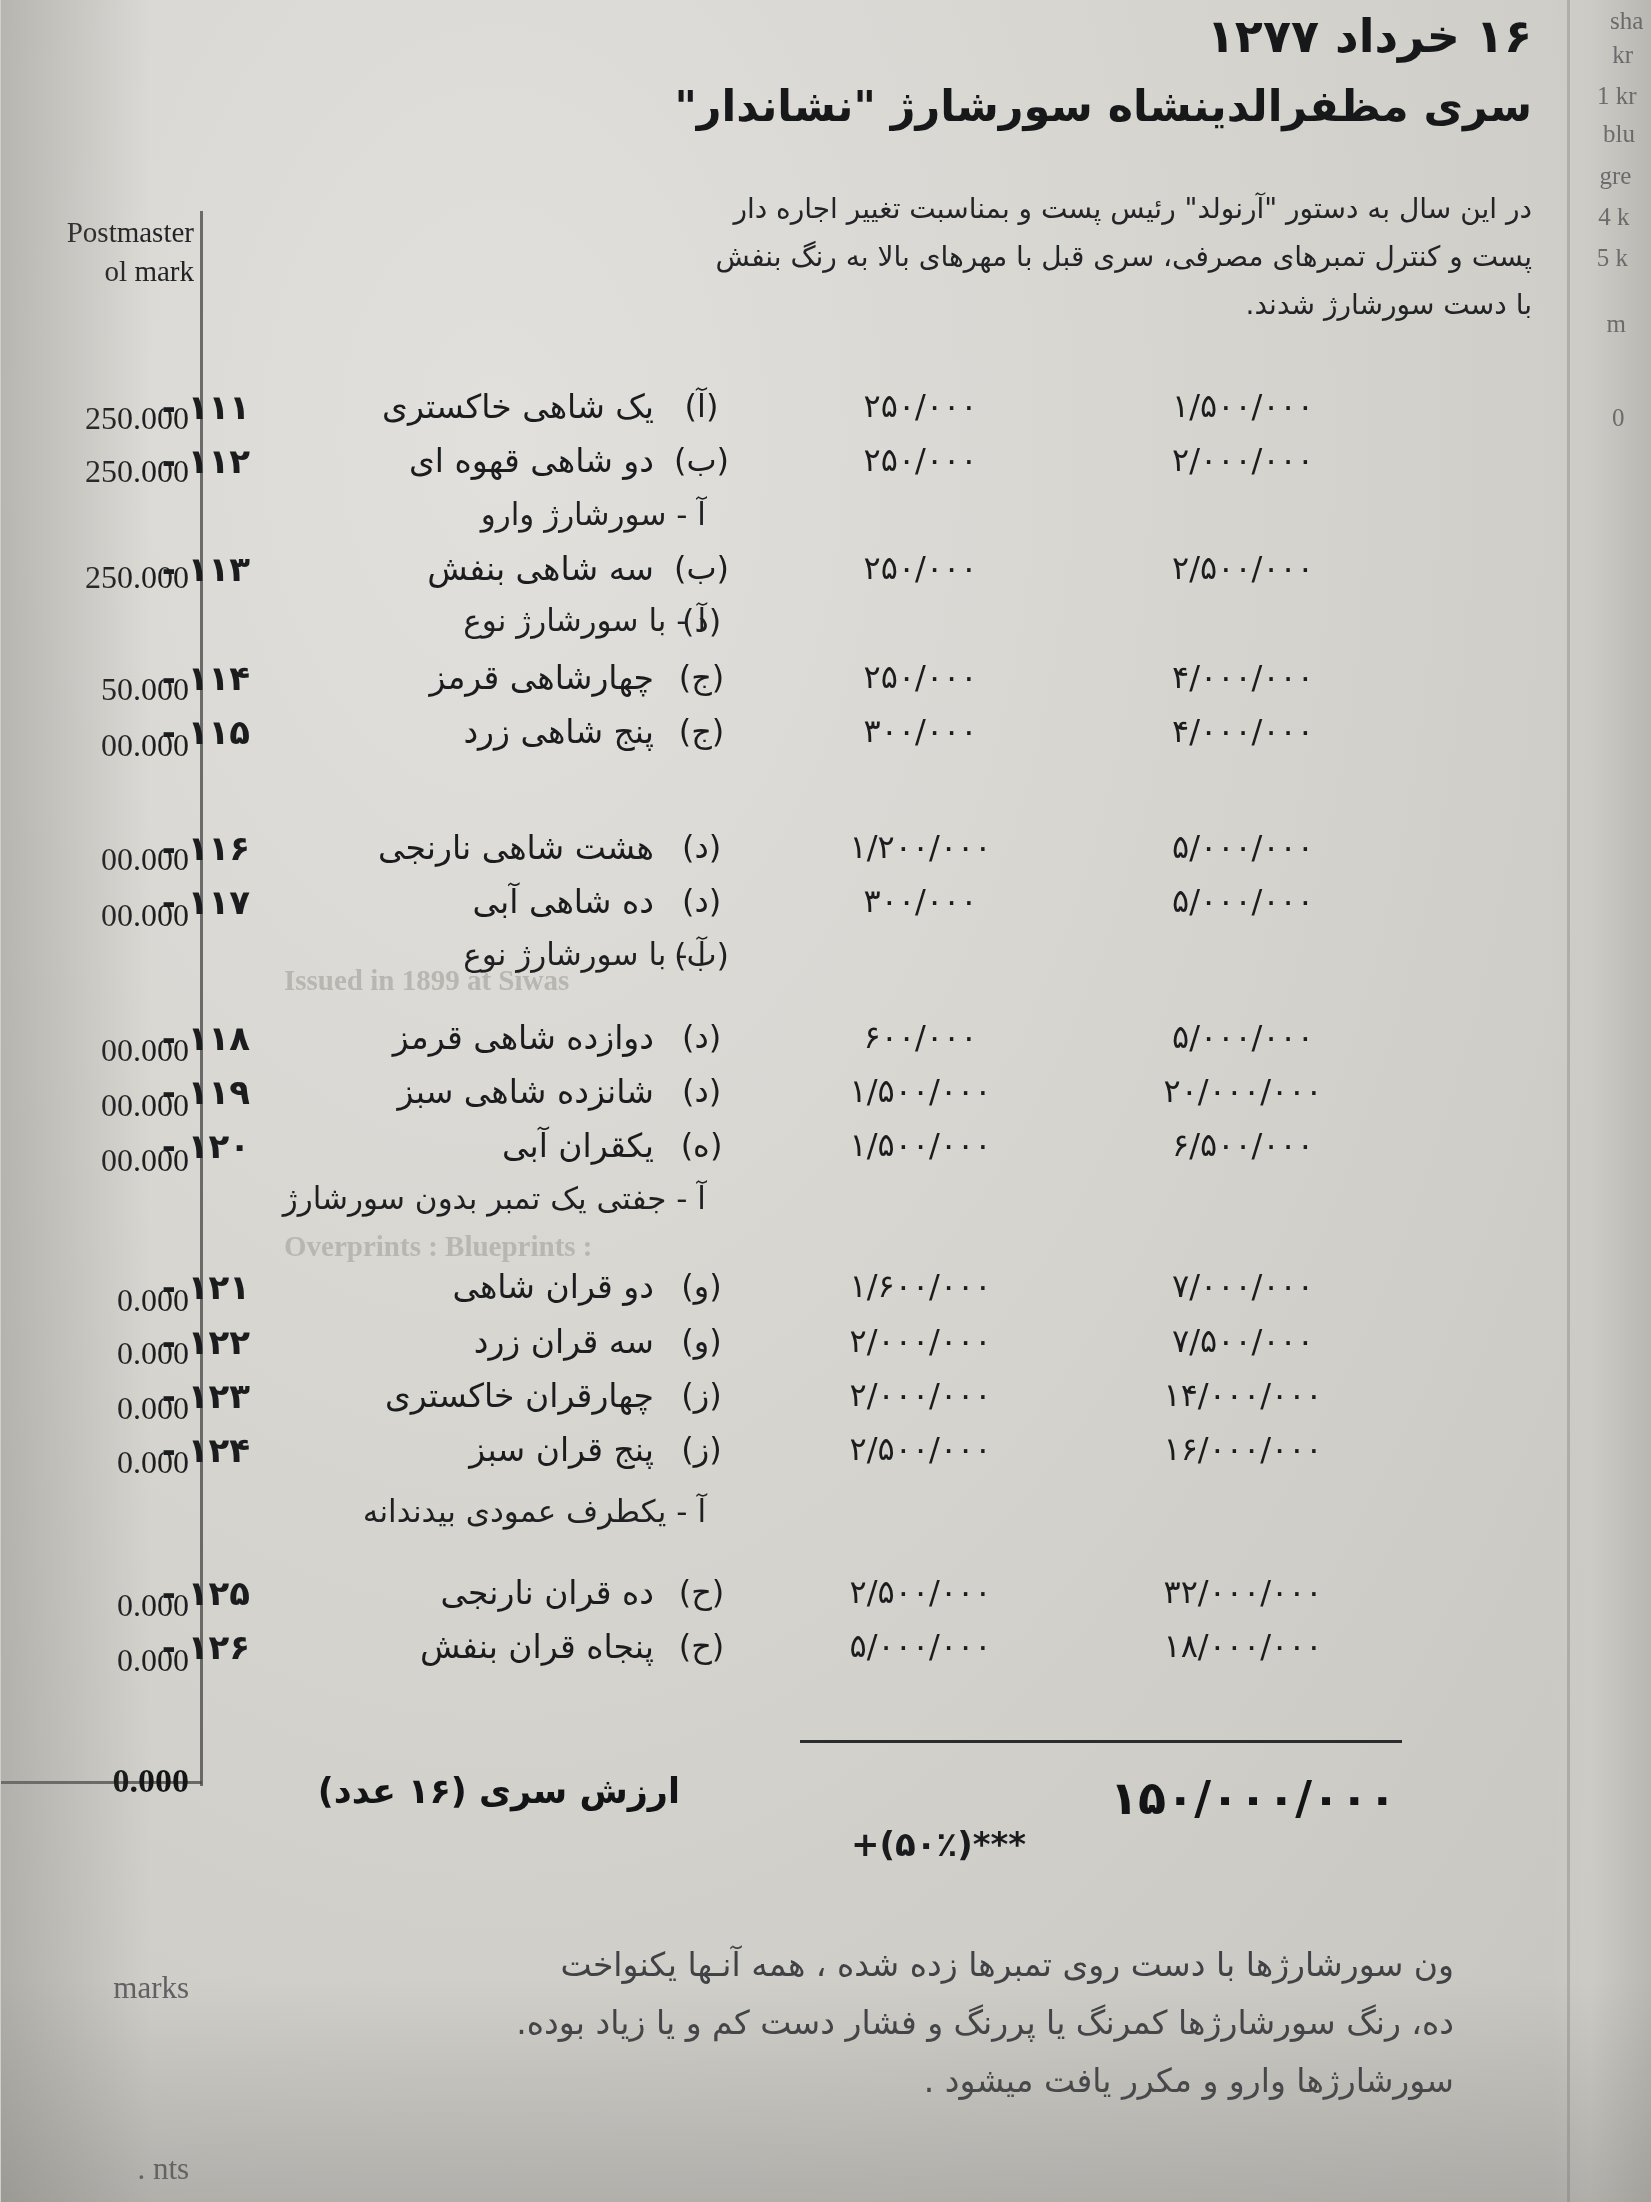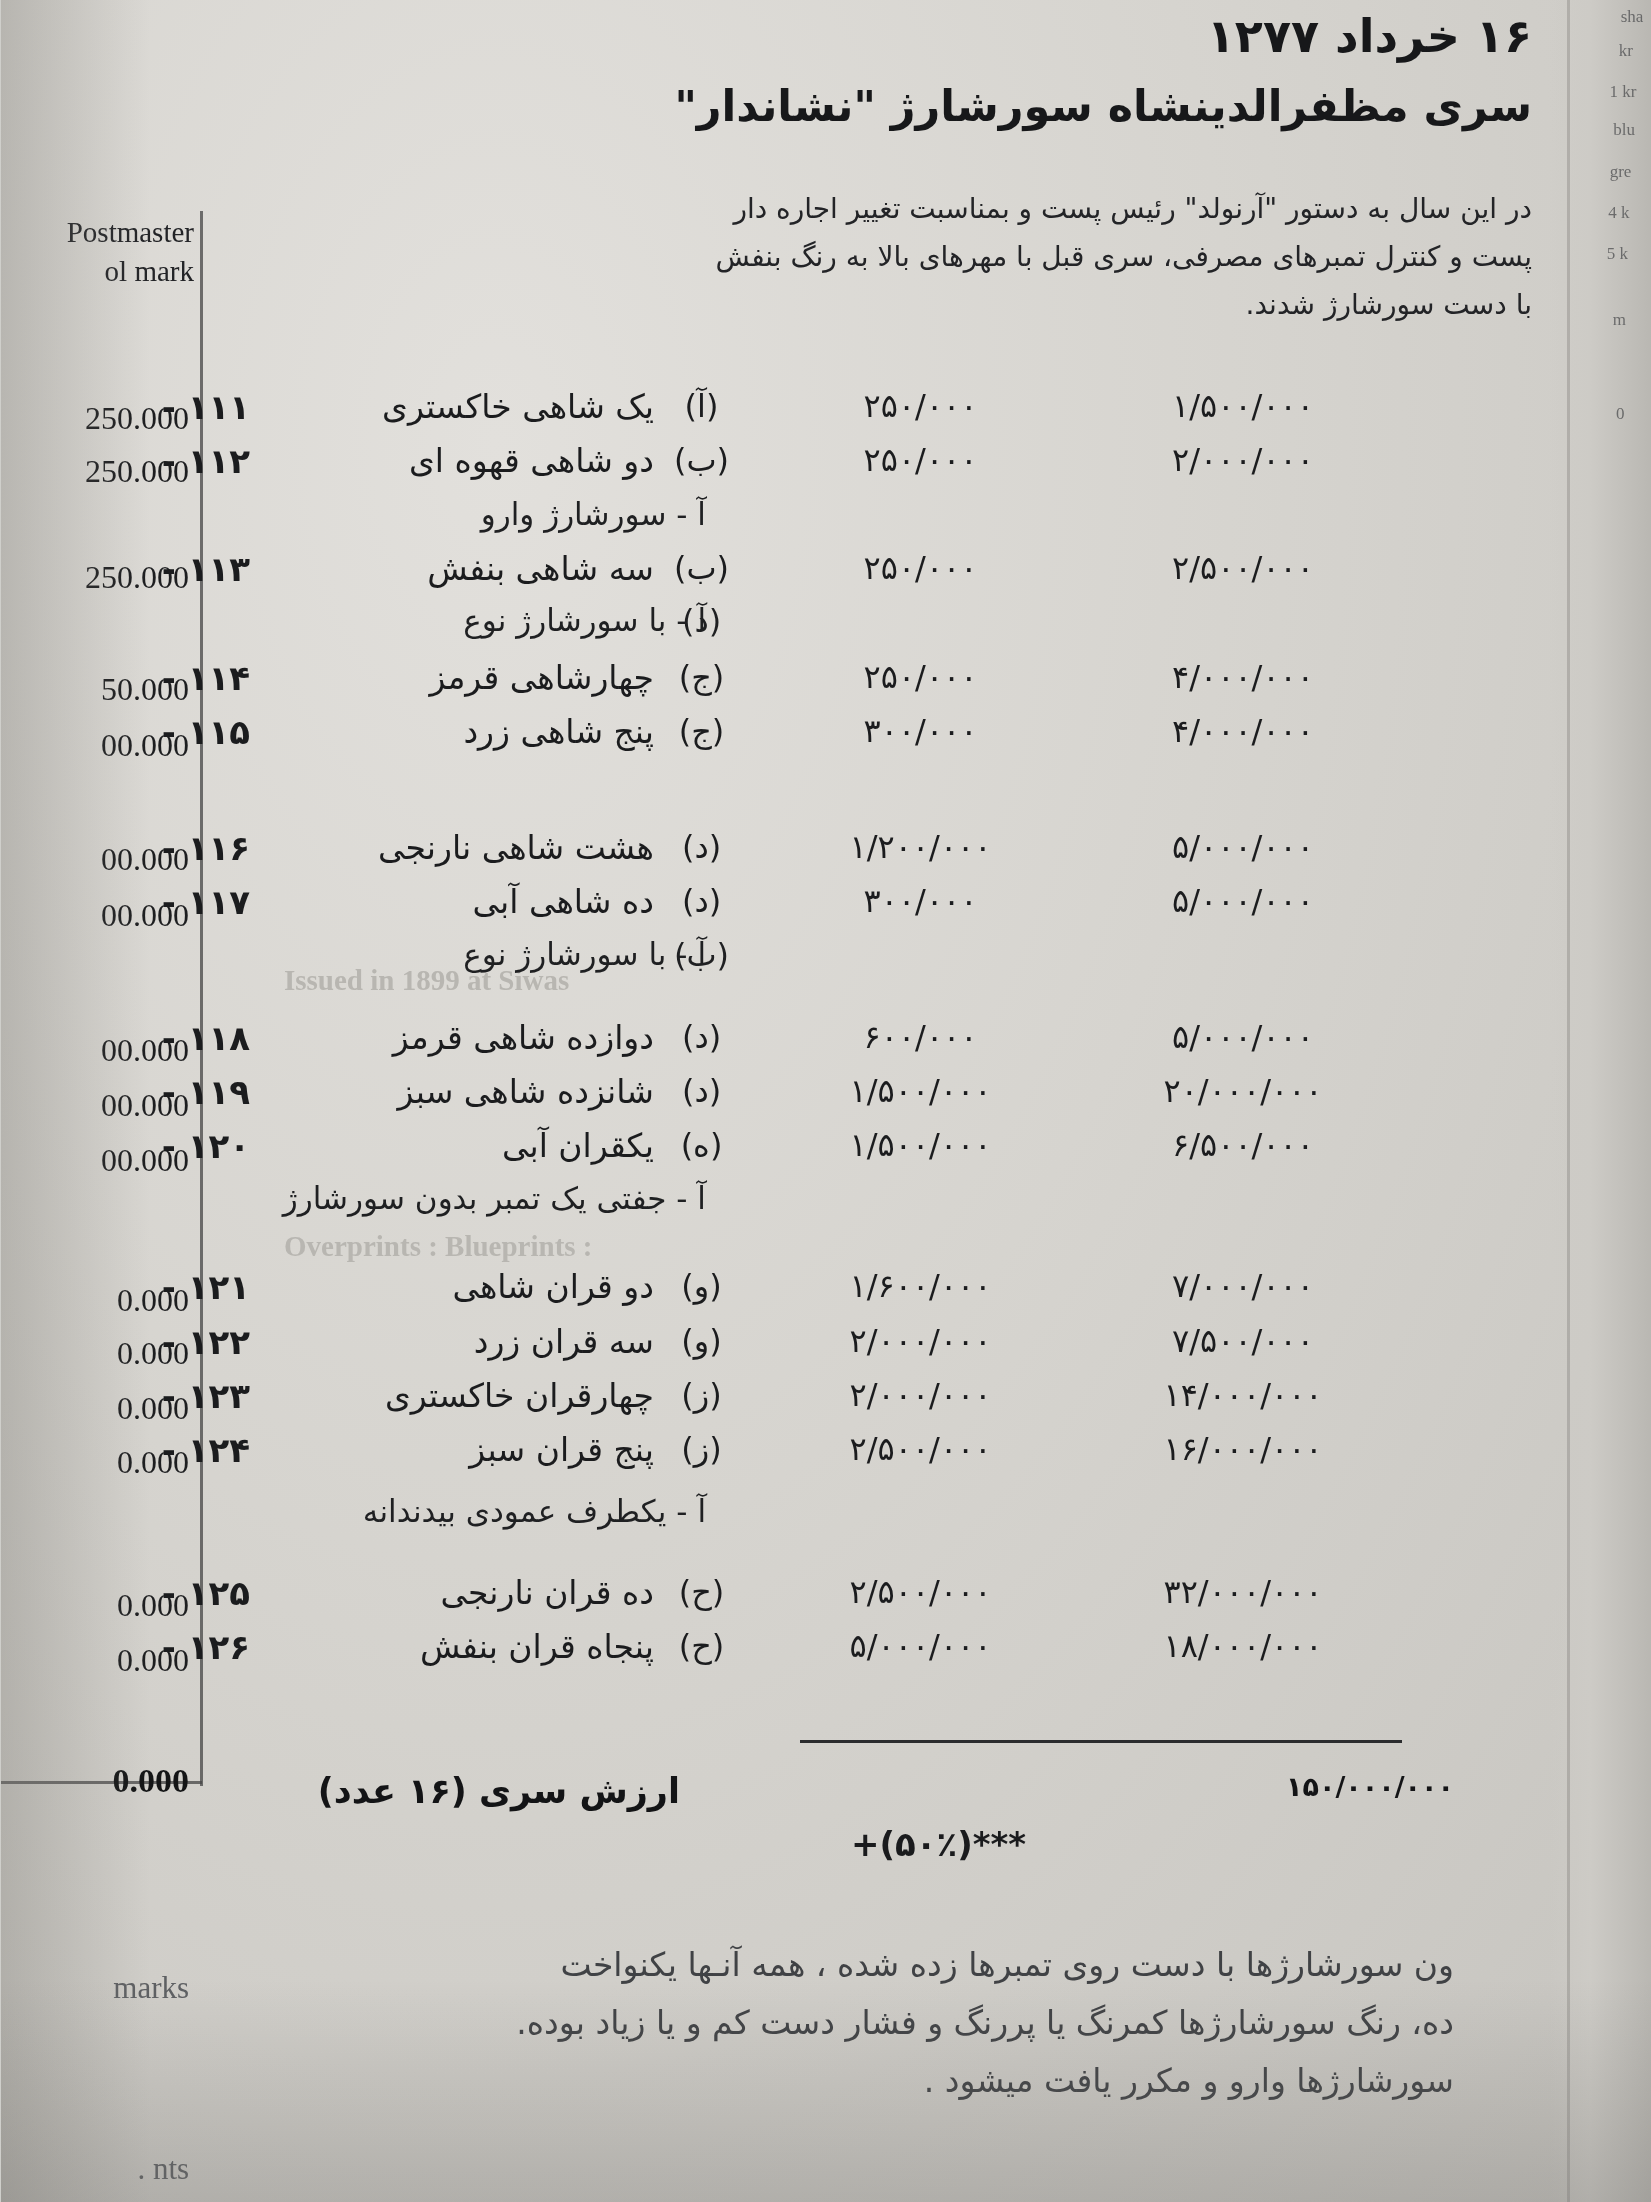--- a/index.html
+++ b/index.html
@@ -131,38 +131,38 @@
   }
   .total-label{
     position:absolute;right:972px;top:1771px;width:533px;text-align:right;
     font-size:35px;font-weight:bold;color:#131416;direction:rtl;white-space:nowrap;
   }
   .total-v1{
     position:absolute;right:533px;top:1766px;width:344px;text-align:center;
     font-size:37px;font-weight:bold;color:#131416;white-space:nowrap;
   }
   .total-v2{
-    position:absolute;right:198px;top:1771px;width:344px;text-align:right;
-    font-size:27px;font-weight:bold;color:#131416;white-space:nowrap;
+    position:absolute;right:198px;top:1771px;width:344px;text-align:left;
+    font-size:46px;font-weight:bold;color:#131416;white-space:nowrap;
   }
   .total-pct{
     position:absolute;right:533px;top:1824px;width:361px;text-align:center;
     font-size:34px;font-weight:bold;color:#1a1b1d;white-space:nowrap;
   }
 
   
   .foot-par{
     position:absolute;right:198px;top:1936px;width:1342px;
     font-size:33px;color:#404245;direction:rtl;text-align:right;
     line-height:1.75;
   }
 
   
   .scrap{
-    position:absolute;color:#4d4e50;font-size:17px;
+    position:absolute;color:#4d4e50;font-size:25px;
     font-family:"Liberation Serif", serif;direction:ltr;white-space:nowrap;
     opacity:.75;
     text-align:right;
   }
   .ghost{
     position:absolute;color:#b8b6b1;font-size:29px;
     font-family:"Liberation Serif", serif;font-weight:bold;direction:ltr;
     white-space:nowrap;
   }
 </style>

